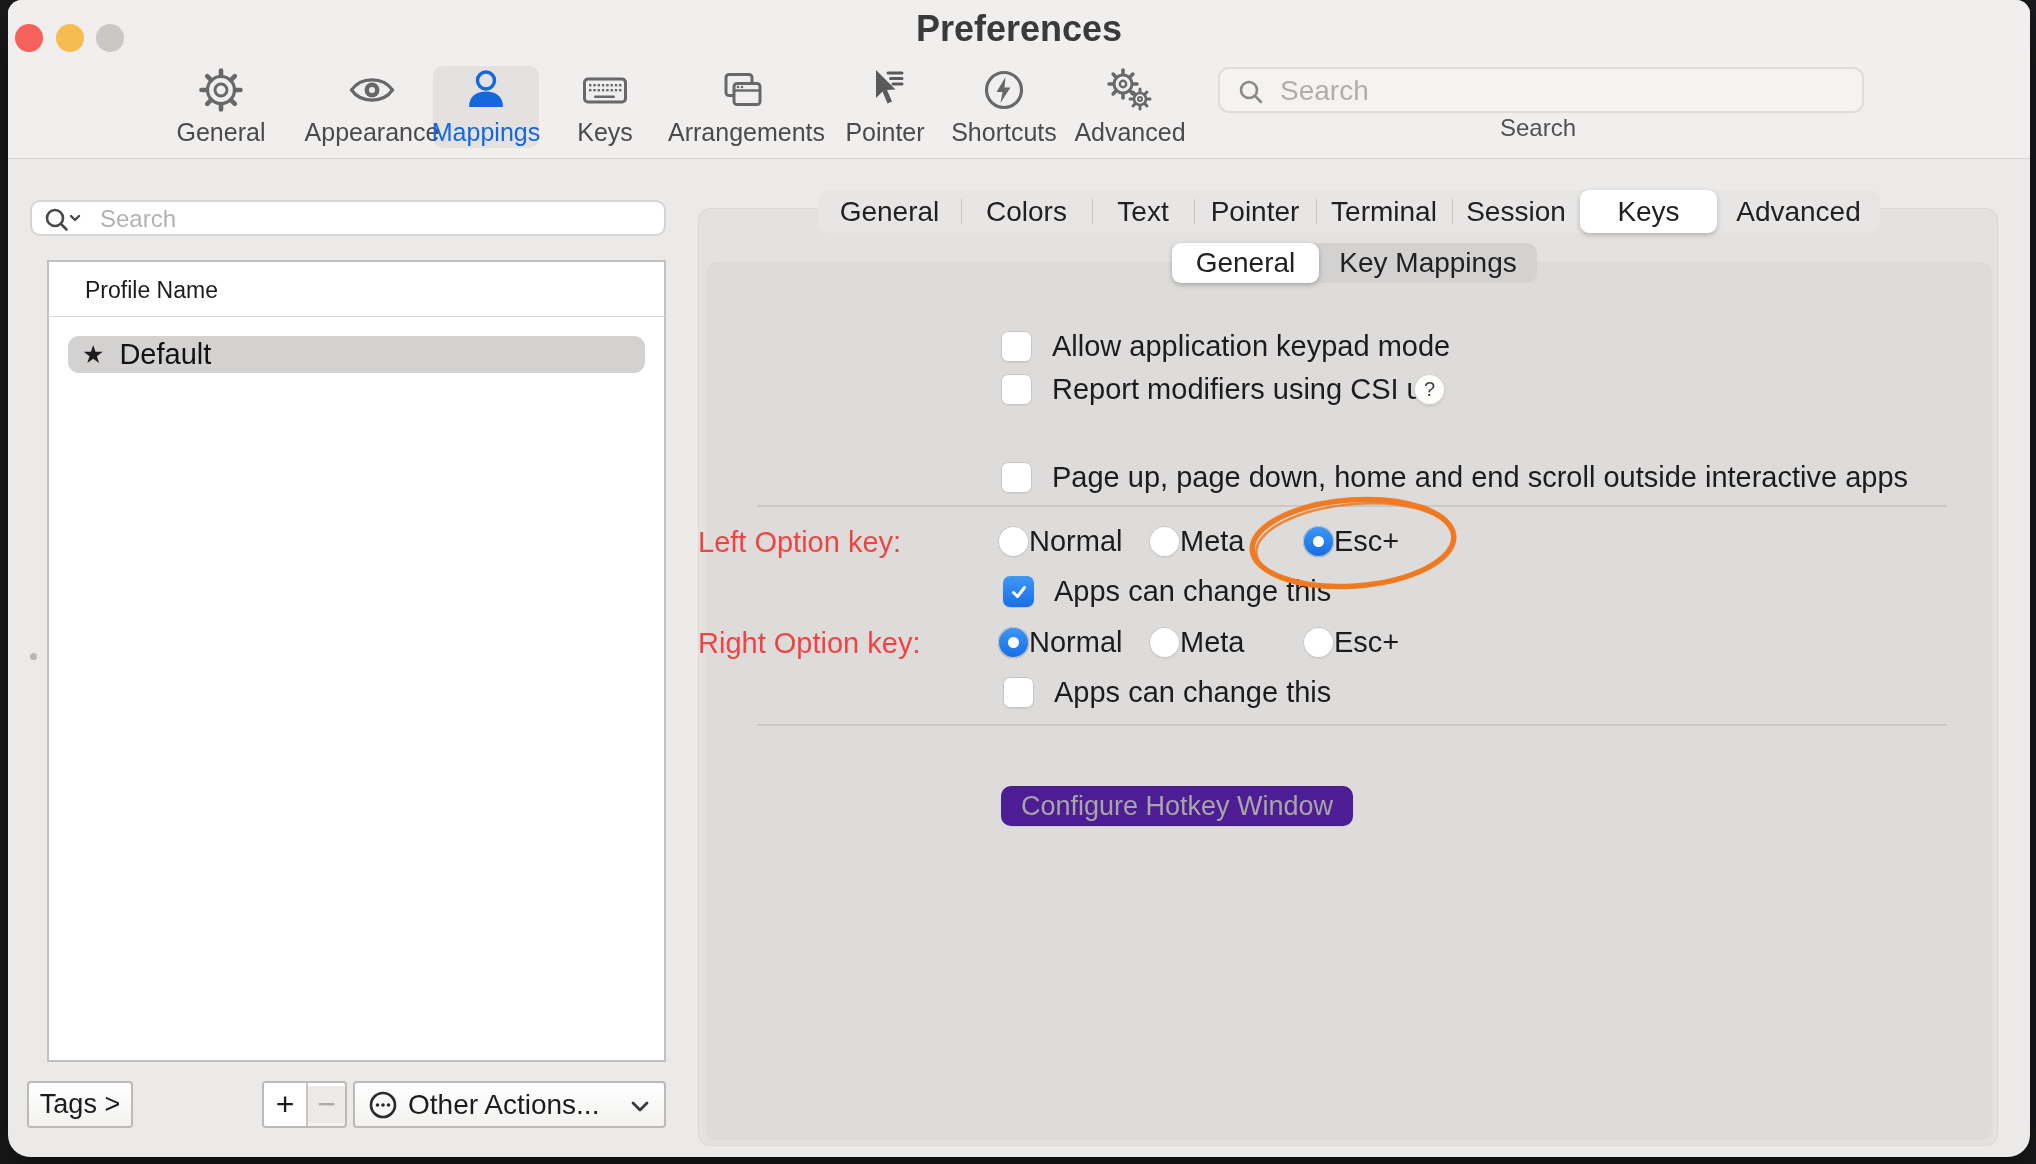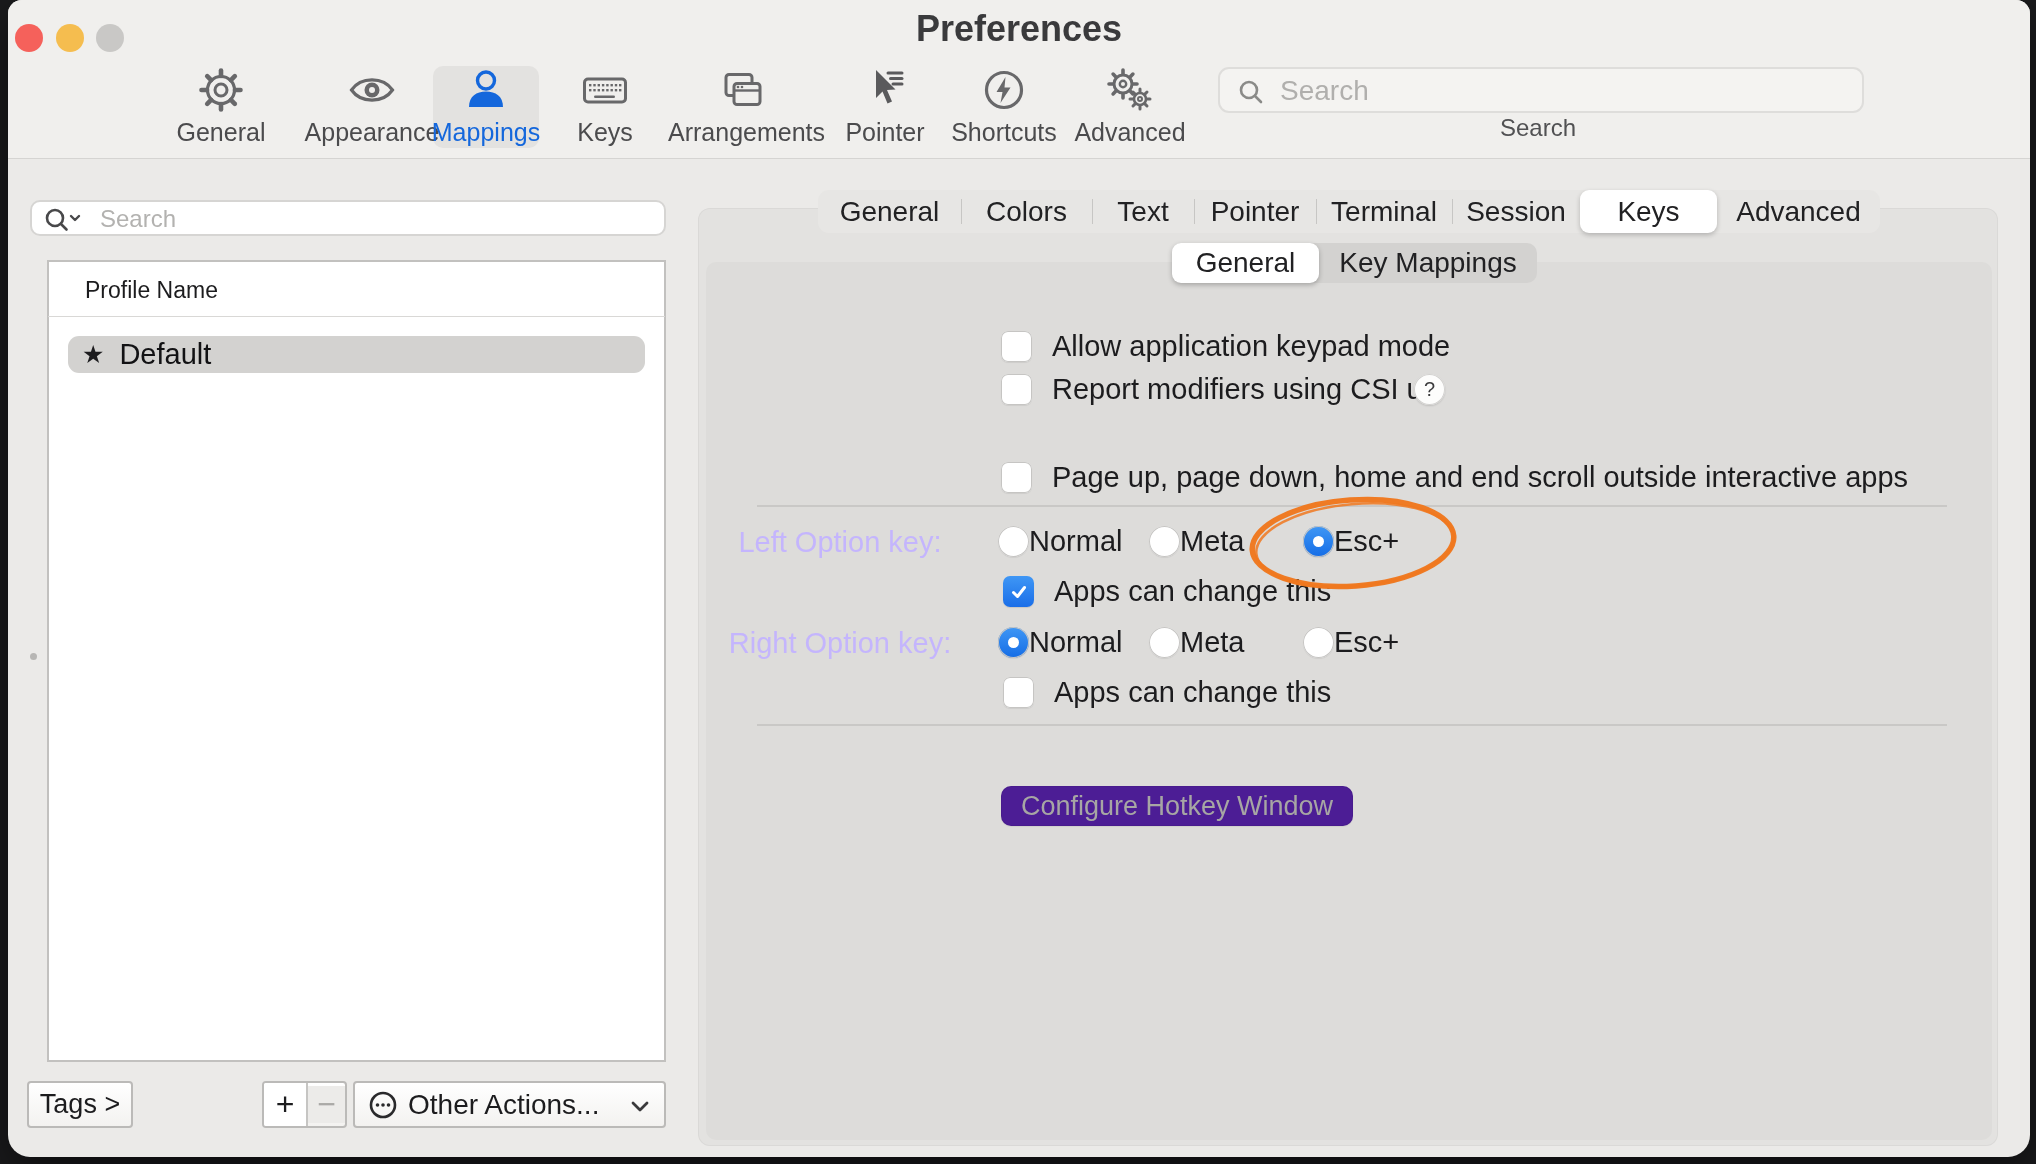--- a/index.html
+++ b/index.html
@@ -67,21 +67,21 @@
   .cbrow{display:flex;align-items:center;gap:20px;height:31px;}
   .checkbox{width:31px;height:31px;border-radius:7px;background:#fff;flex:none;
     box-shadow:inset 0 0 0 1px #c6c5c3,0 1px 1px rgba(0,0,0,.07);display:flex;align-items:center;justify-content:center;}
   .checkbox.checked{background:linear-gradient(#3f97f5,#1a6ee8);box-shadow:0 1px 1px rgba(0,0,0,.1);}
   .ctext{font-size:29px;color:#1c1c1e;line-height:31px;white-space:nowrap;}
   .radio{width:31px;height:31px;border-radius:50%;background:#fff;flex:none;
     box-shadow:inset 0 0 0 1px #c6c5c3,0 1px 1px rgba(0,0,0,.07);display:flex;align-items:center;justify-content:center;}
   .radio.selected{background:linear-gradient(#3f97f5,#156de6);}
   .radio .dot{width:11px;height:11px;border-radius:50%;background:#fff;}
   .opt{display:flex;align-items:center;height:31px;}
-  .rowlabel{left:698px;width:284px;text-align:center;font-size:29px;color:#c4b5fd;height:31px;line-height:31px;}
+  .rowlabel{left:698px;width:284px;text-align:left;font-size:29px;color:#ef4444;height:31px;line-height:31px;}
   .divider{left:757px;width:1190px;height:2px;background:#c9c8c6;}
   #help-btn{left:1414px;top:374px;width:31px;height:31px;border-radius:50%;background:#fdfdfc;
     box-shadow:inset 0 0 0 1px #d2d1cf,0 1px 2px rgba(0,0,0,.14);display:flex;align-items:center;justify-content:center;
     font-size:20px;color:#3c3c3e;}
   #configure-btn{left:1001px;top:786px;width:352px;height:40px;background:#4c1d95;border-radius:10px;
     box-shadow:inset 0 0 0 1px rgba(0,0,0,0.05),0 1px 1px rgba(0,0,0,.06);
     display:flex;align-items:center;justify-content:center;font-size:27px;color:#a7a6a4;}
   svg{display:block;}
 </style>
 </head>

